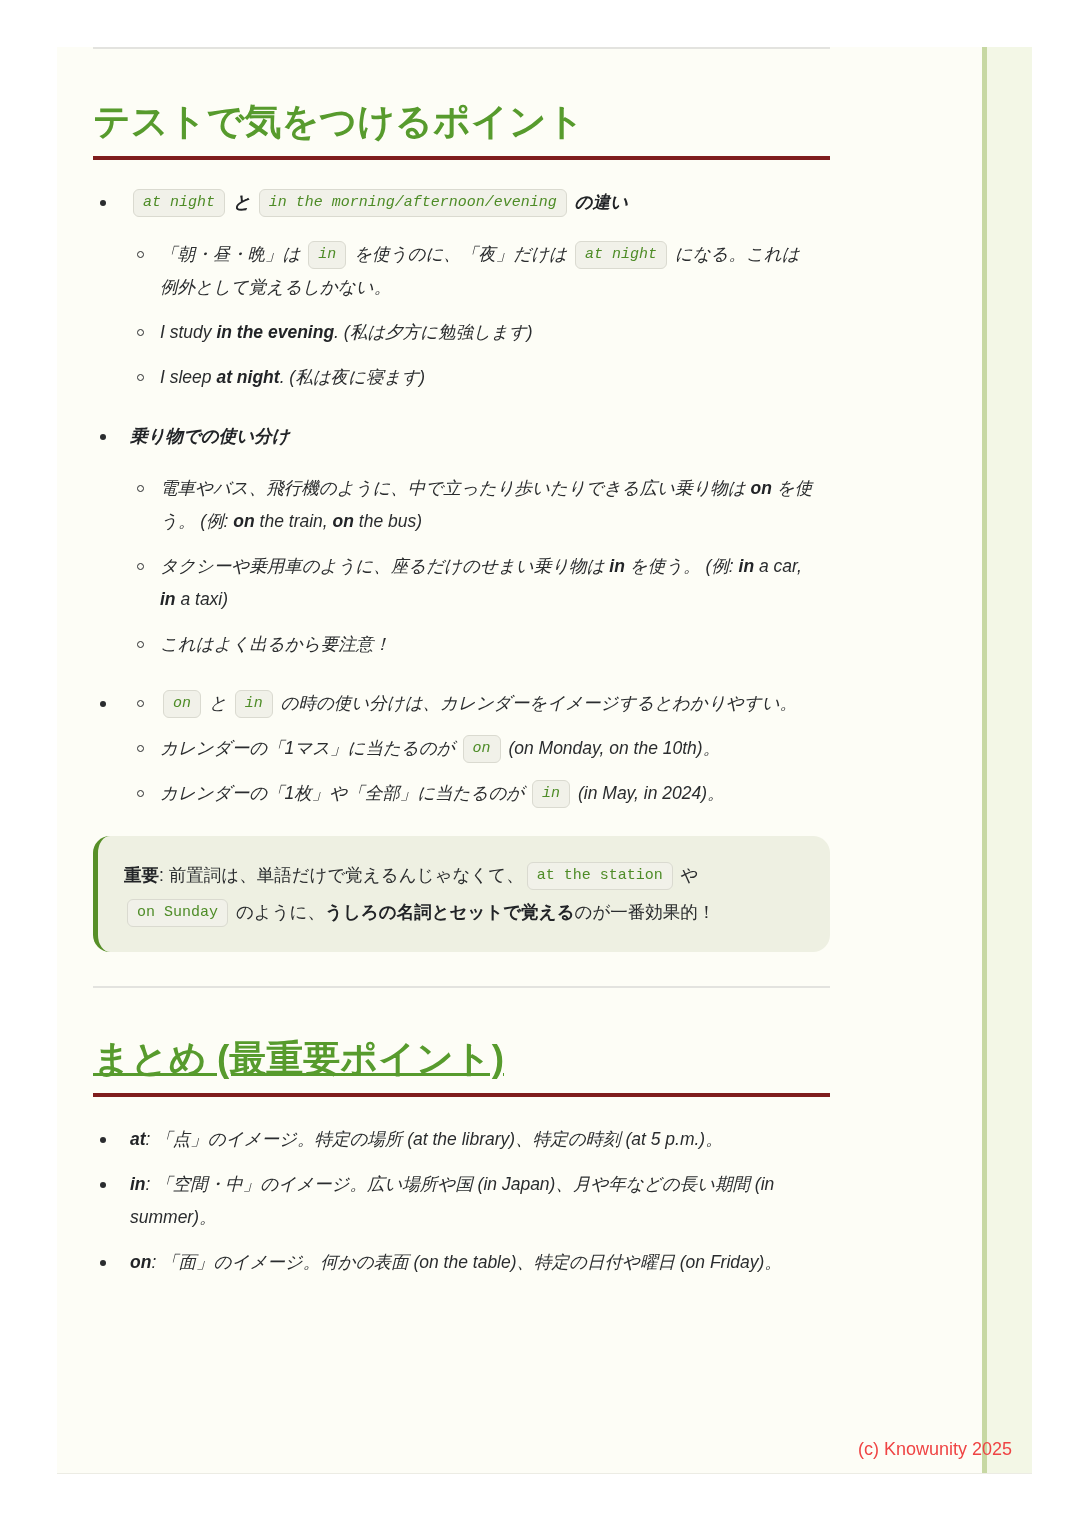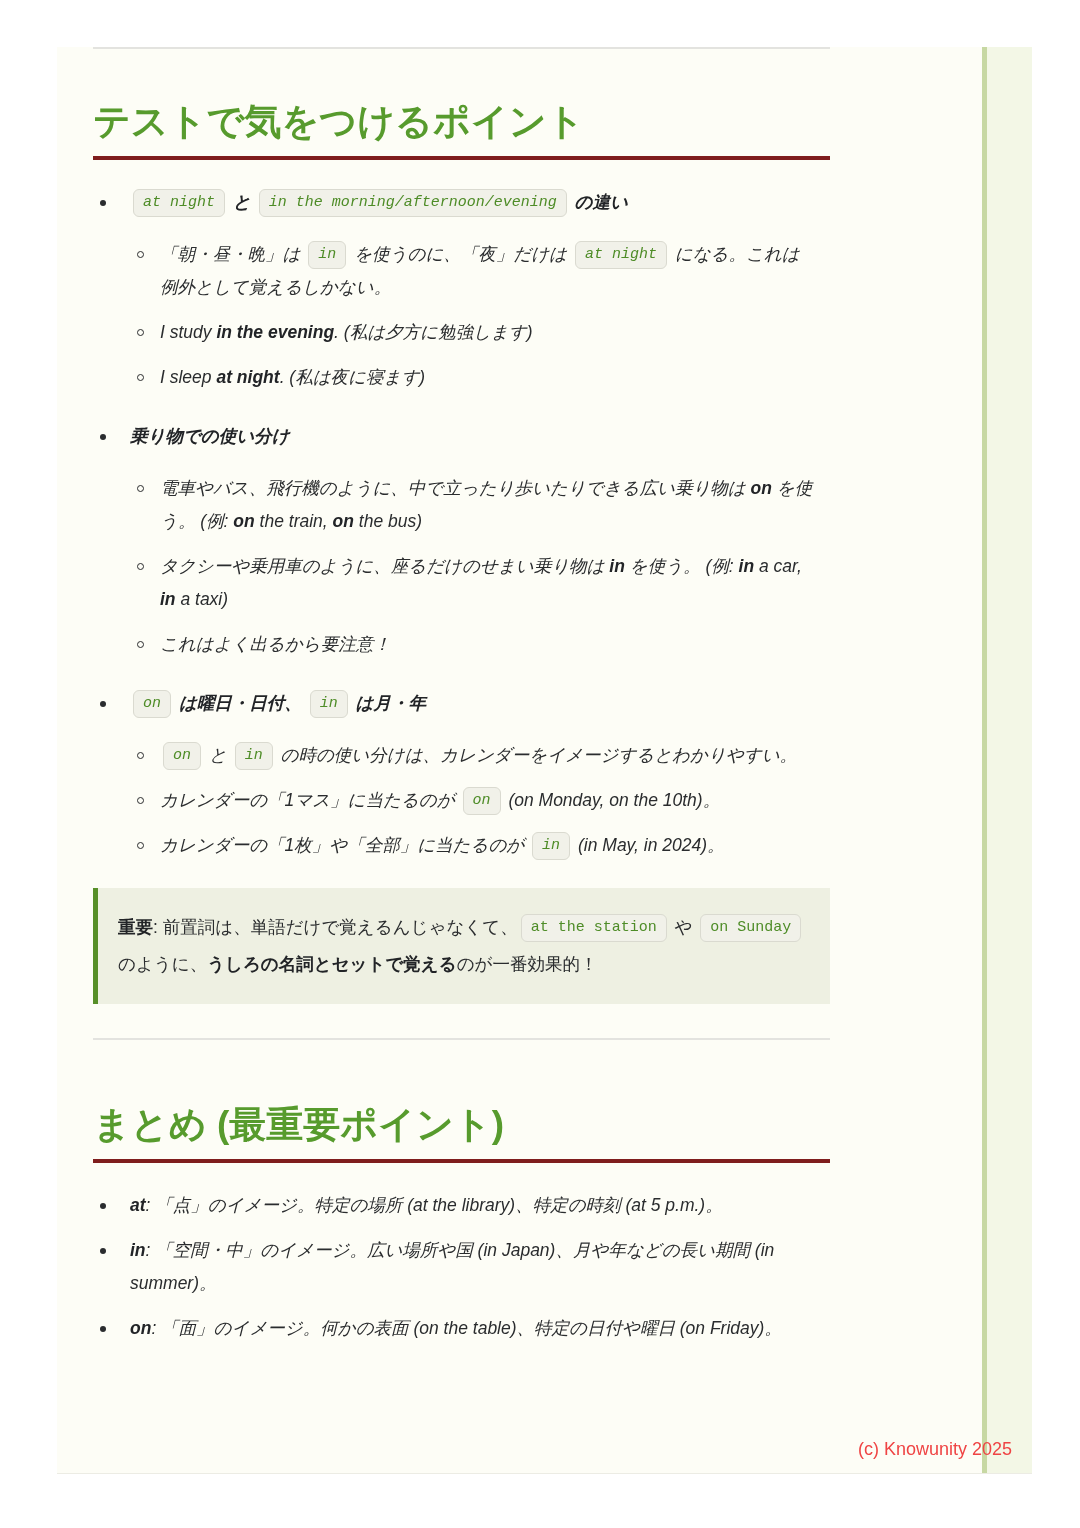--- a/index.html
+++ b/index.html
@@ -32,21 +32,21 @@
   }
   .hr-gray { height:2px; background:#e3e3df; border:0; margin:0; }
   .hr-gray.mid { margin-top:34px; }
   h1.sec-title {
     margin:52px 0 0 0;
     font-size:37px; line-height:42px; font-weight:bold;
     color:#579b2d;
     padding-bottom:13px;
     border-bottom:4px solid #7f1d1d;
   }
-  h1.sec-title.second { margin-top:64px; }
+  h1.sec-title.second { margin-top:50px;text-decoration:underline; }
   ul.l1 { list-style:none; margin:26px 0 0 0; padding:0; }
   ul.l1 > li { position:relative; padding-left:37px; margin-bottom:26px; font-size:17.5px; line-height:33px;font-style:italic; }
   ul.l1 > li::before {
     content:""; position:absolute; left:7px; top:14px;
     width:6px; height:6px; border-radius:50%; background:#2a2c2e;
   }
   ul.l2 { list-style:none; margin:19px 16px 0 0; padding:0; }
   ul.l2 > li { position:relative; padding-left:30px; margin-bottom:12px; font-size:17.5px; line-height:33px; }
   ul.l2 > li::before {
     content:""; position:absolute; left:7px; top:13px;
@@ -65,22 +65,22 @@
     border:1px solid #dadad0;
     border-radius:6px;
     padding:2px 9px;
     margin:0 3px;
     vertical-align:2px;
     white-space:nowrap;
   }
   .callout {
     background:#eef0e2;
     border-left:5px solid #578f28;
-    padding:21px 20px;
-    font-size:17.5px; line-height:37px;
+    padding:21px 26px;
+    font-size:17.5px; line-height:37px;border-radius:17px;
   }
   .footer {
     position:absolute; right:20px; top:1392px;
     font-size:18px; color:#ef4444;
     z-index:3;
   }
 </style>
 </head>
 <body>
 
@@ -115,21 +115,20 @@
             </li>
           <li>
               <div><span class="seg">タクシーや乗用車のように、座るだけのせまい乗り物は </span><span class="seg-bold">in</span><span class="seg"> を使う。 (例: </span><span class="seg-bold">in</span><span class="seg"> a car, </span><span class="seg-bold">in</span><span class="seg"> a taxi)</span></div>
             </li>
           <li>
               <div><span class="seg">これはよく出るから要注意！</span></div>
             </li>
         </ul>
       </li>
       <li>
-        <div><span class="seg-code">on</span><span class="seg-bold"> は曜日・日付、 </span><span class="seg-code">in</span><span class="seg-bold"> は月・年</span></div>
         <ul class="l2">
           <li>
               <div><span class="seg-code">on</span><span class="seg"> と </span><span class="seg-code">in</span><span class="seg"> の時の使い分けは、カレンダーをイメージするとわかりやすい。</span></div>
             </li>
           <li>
               <div><span class="seg">カレンダーの「1マス」に当たるのが </span><span class="seg-code">on</span><span class="seg"> (on Monday, on the 10th)。</span></div>
             </li>
           <li>
               <div><span class="seg">カレンダーの「1枚」や「全部」に当たるのが </span><span class="seg-code">in</span><span class="seg"> (in May, in 2024)。</span></div>
             </li>

